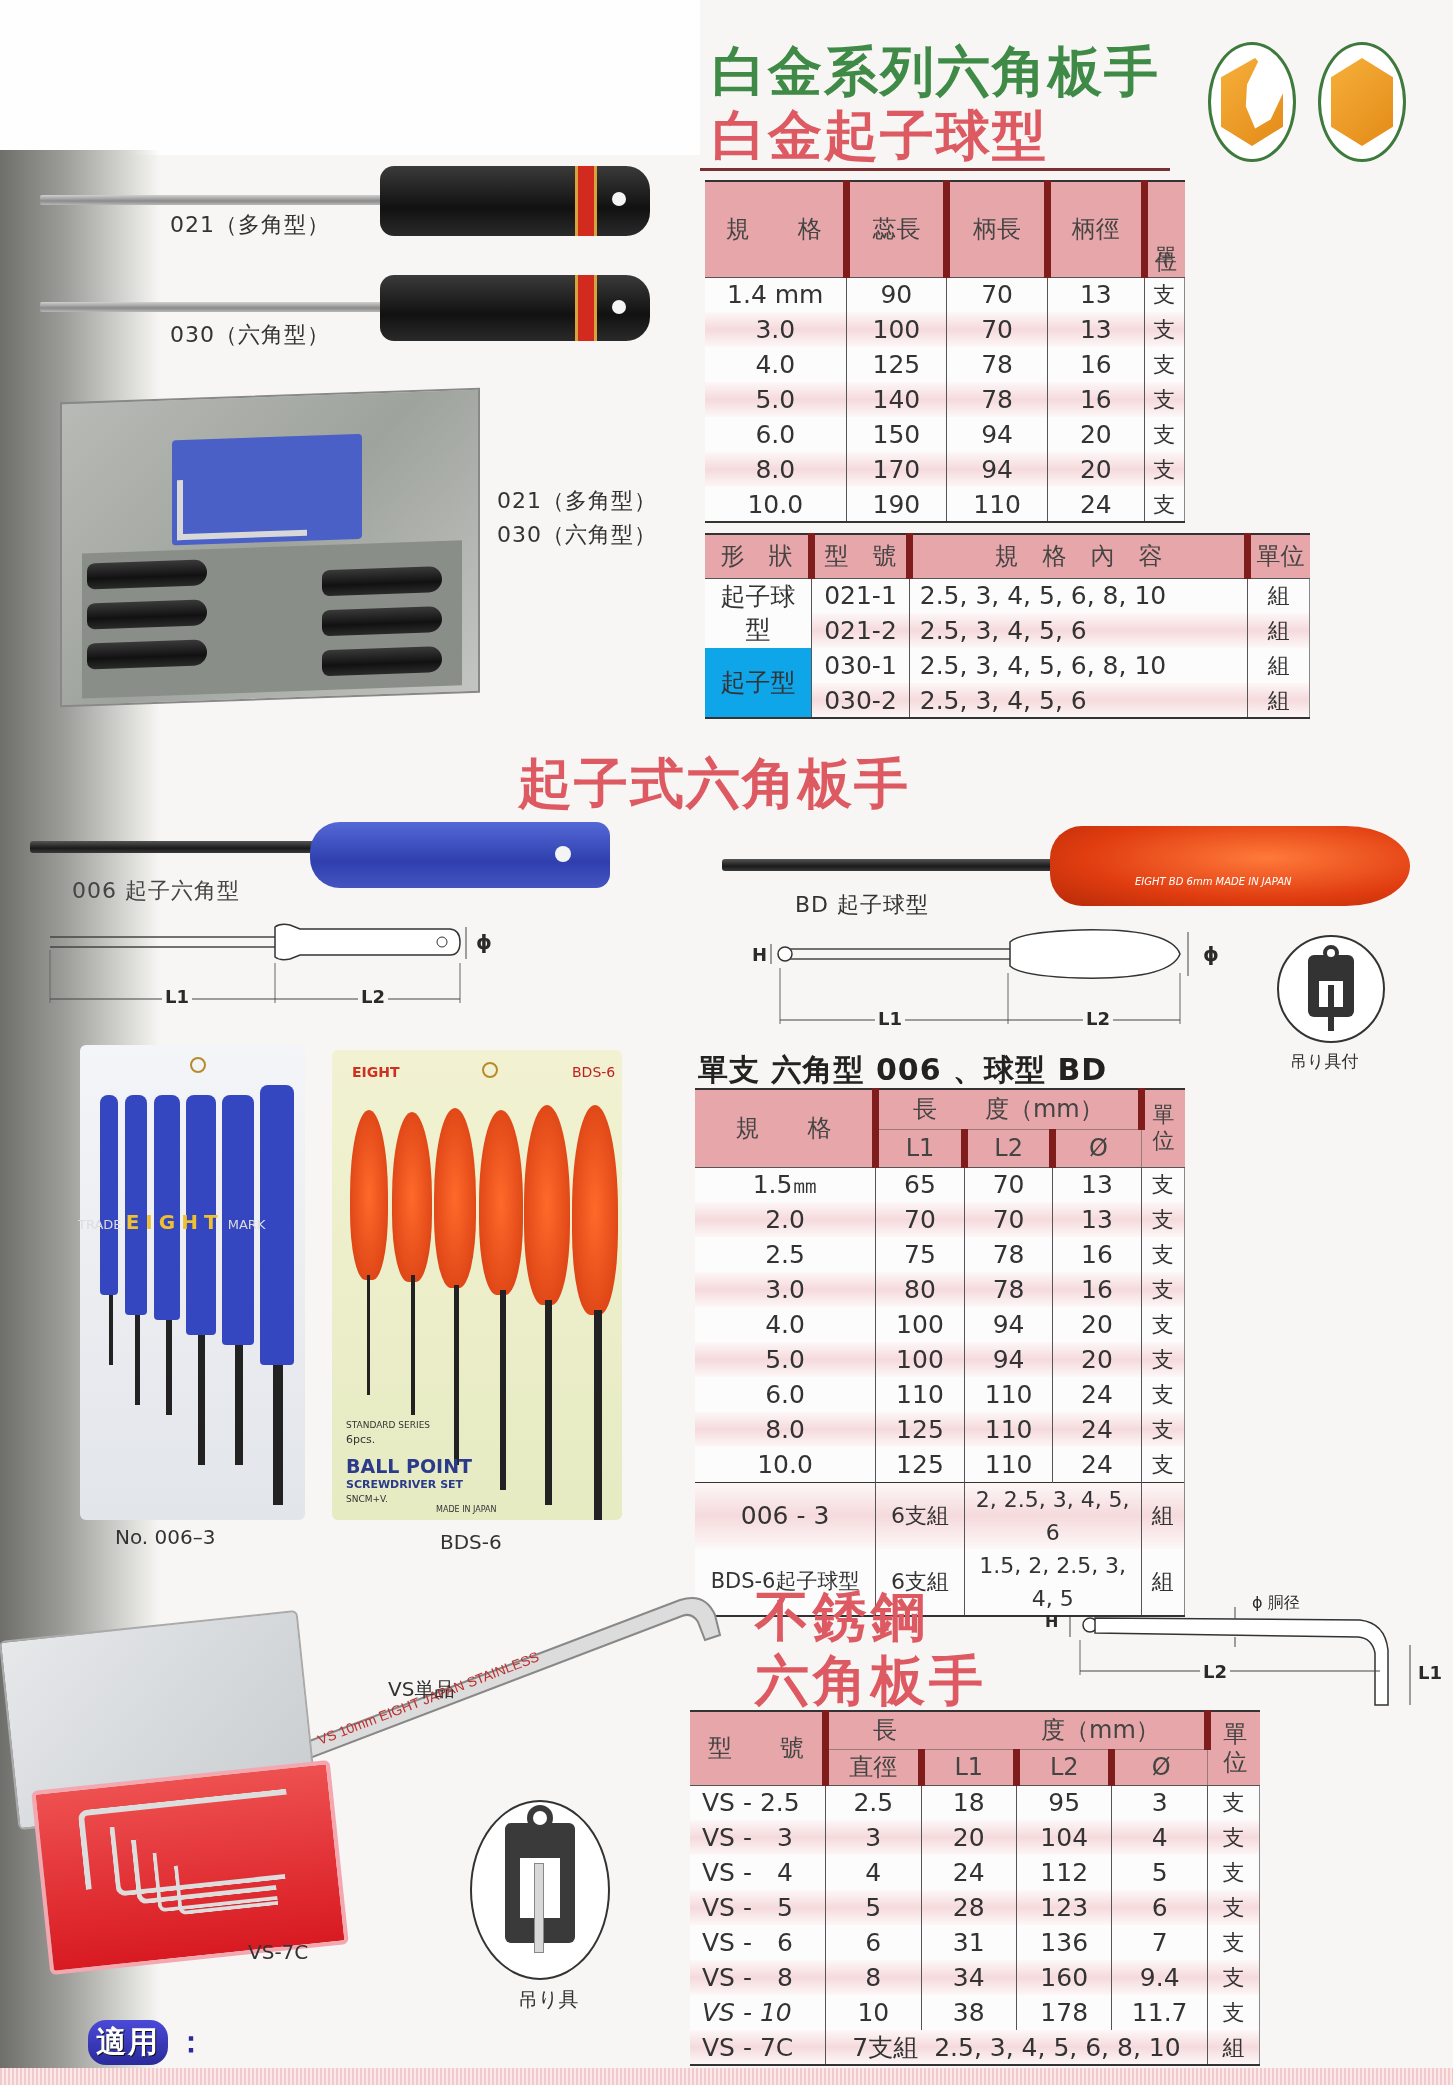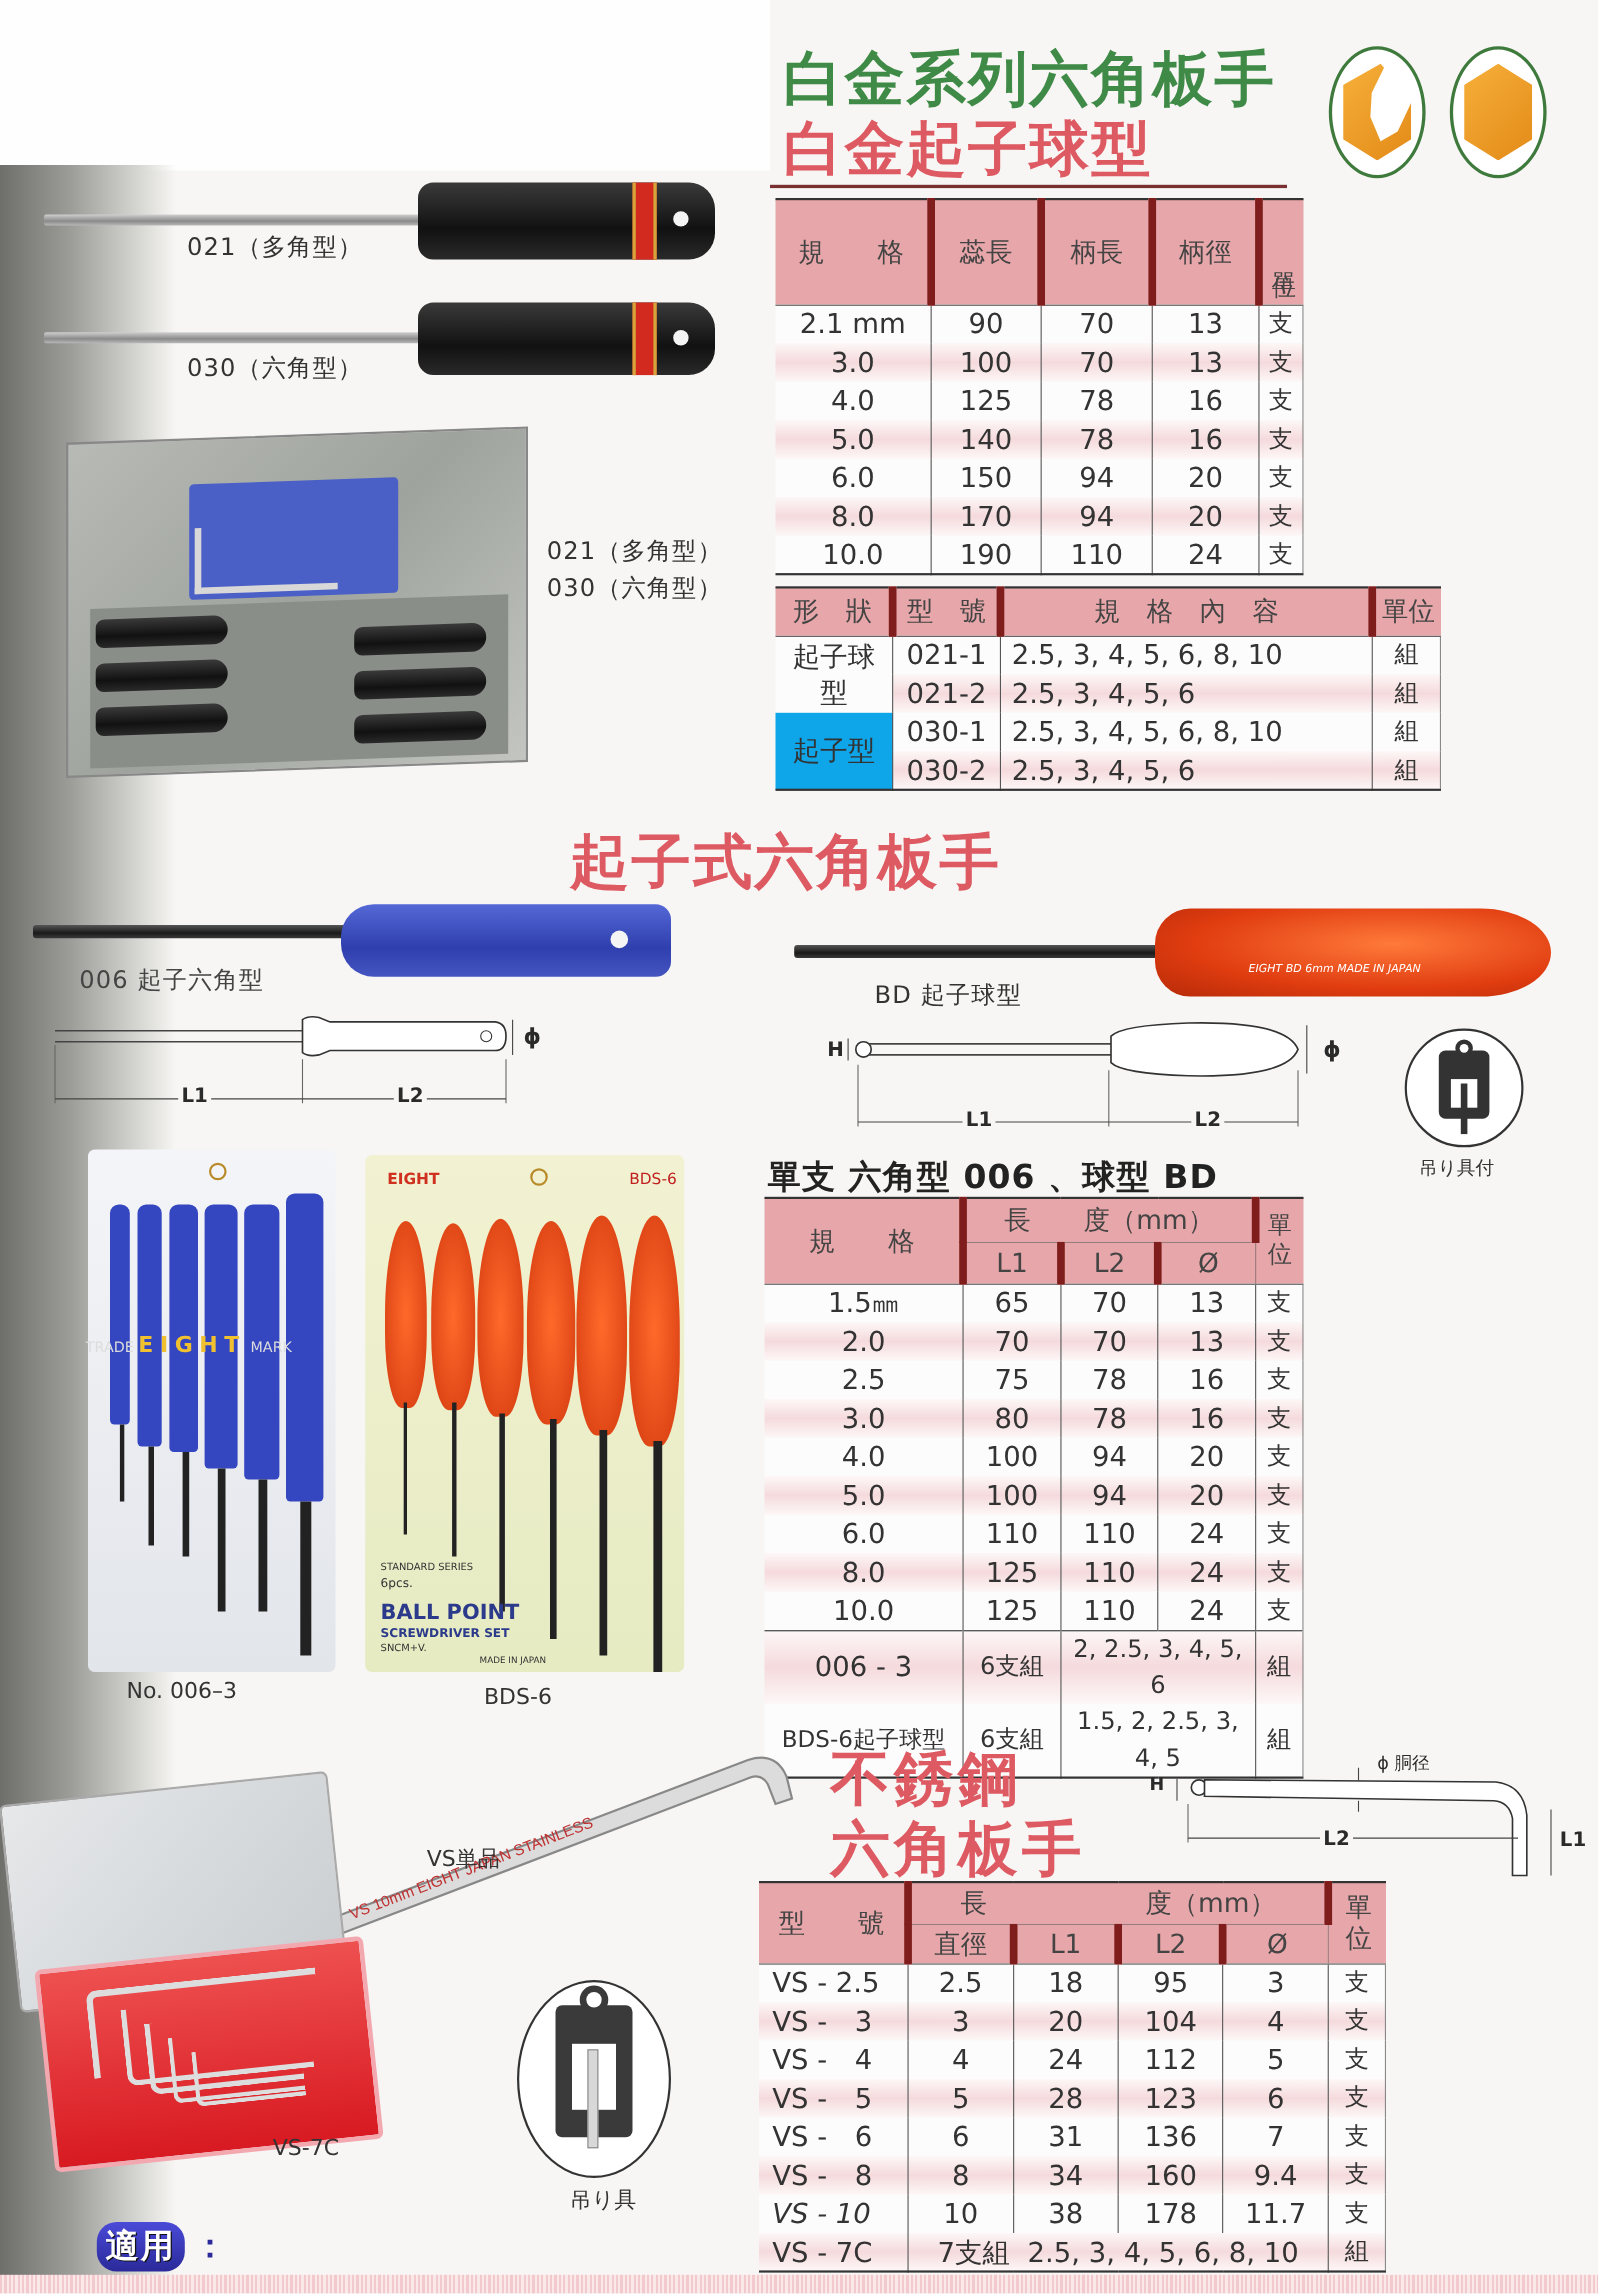--- a/index.html
+++ b/index.html
@@ -141,21 +141,21 @@
     <tr style="height:96px;">
       <th style="width:140px;">規　　格</th>
       <th style="width:100px;">蕊長</th>
       <th style="width:100px;">柄長</th>
       <th style="width:96px;">柄徑</th>
       <th style="width:40px;"><span class="vert-unit">單位</span></th>
     </tr>
   </thead>
   <tbody>
     <tr>
-      <td>2.1 mm</td>
+      <td>1.4 mm</td>
       <td>90</td>
       <td>70</td>
       <td>13</td>
       <td class="unit">支</td>
     </tr>
     <tr>
       <td>3.0</td>
       <td>100</td>
       <td>70</td>
       <td>13</td>

